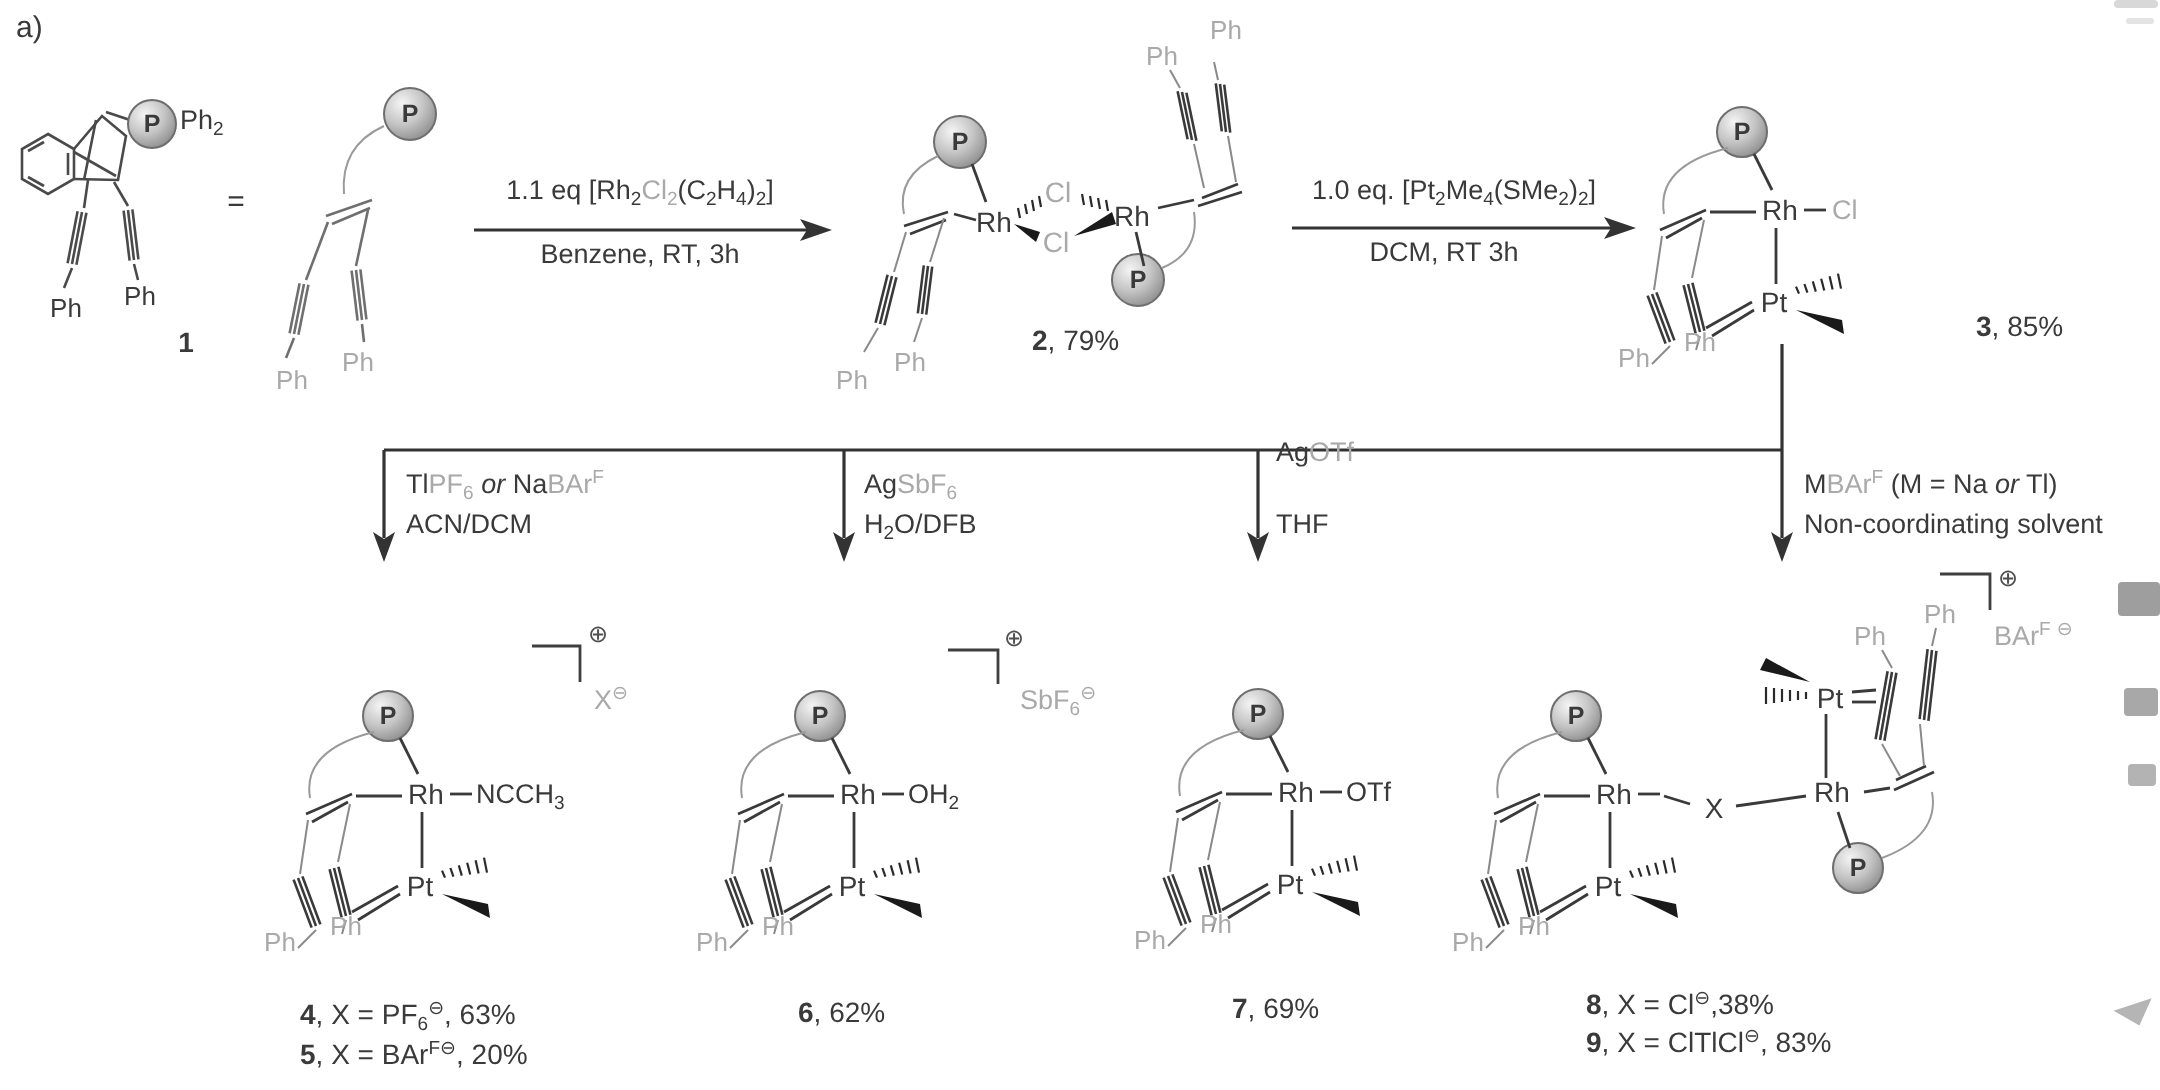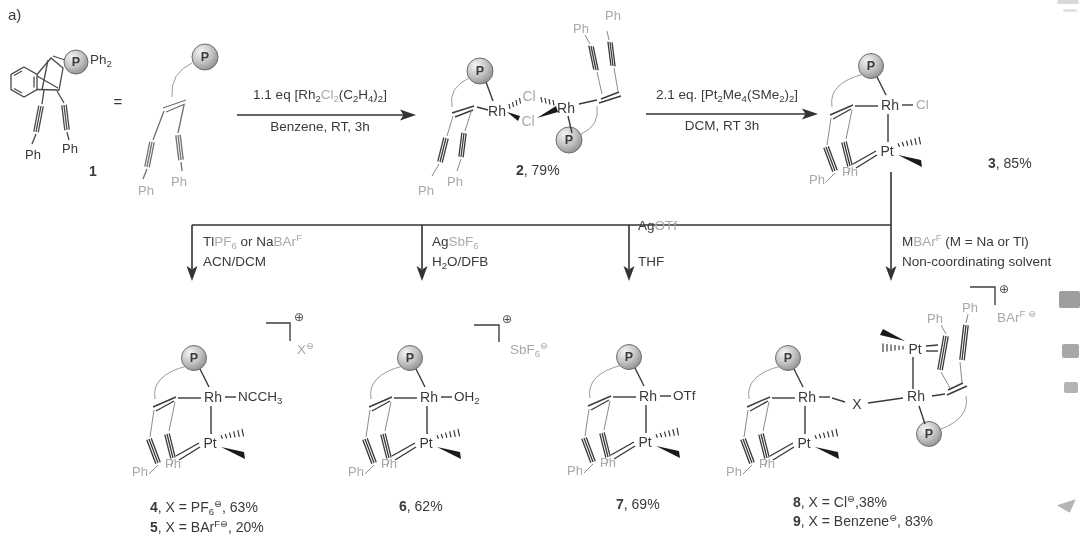--- a/index.html
+++ b/index.html
@@ -10,21 +10,21 @@
   .at{transform:translate(-50%,-50%);font-size:14px;}
   .tc{transform:translate(-50%,-50%);font-size:13.5px;}
   .tl{transform:translate(0,-50%);font-size:13.5px;}
   .num{font-size:14px;}
   .ph{font-size:13px;}
   .p-label{font-size:12.5px;font-weight:bold;}
   .panel{font-size:15px;}
   .eq{font-size:15px;}
   .gray{color:var(--gray,#a9a9a9);}
   .b{font-weight:bold;}
-  .it{}
+  .it{font-style:italic;}
   .sub{font-size:9.5px;position:relative;top:3px;}
   .sup{font-size:9.5px;position:relative;top:-5px;}
   .sym{font-family:"DejaVu Sans",sans-serif;}
   .chg{position:absolute;transform:translate(-50%,-50%);font-size:12px;color:#4f4f4f;
        font-family:"DejaVu Sans",sans-serif;}
   .artifact{position:absolute;border-radius:2px;}
   .tri{position:absolute;width:0;height:0;border-left:10px solid transparent;
        border-right:10px solid transparent;border-top:11px solid #b5b5b5;}
 </style>
 </head>
@@ -264,21 +264,21 @@
 <span class="t at" style="left:497px;top:111px">Rh</span>
 <span class="t at" style="left:566px;top:108px">Rh</span>
 <span class="t at gray" style="left:529px;top:96px">Cl</span>
 <span class="t at gray" style="left:528px;top:121px">Cl</span>
 <span class="t at ph gray" style="left:426px;top:190px">Ph</span>
 <span class="t at ph gray" style="left:455px;top:181px">Ph</span>
 <span class="t at ph gray" style="left:581px;top:28px">Ph</span>
 <span class="t at ph gray" style="left:613px;top:15px">Ph</span>
 <span class="t tl num" style="left:516px;top:170px"><span class="b">2</span><span>, 79%</span></span>
 
-<span class="t tc" style="left:727px;top:95px"><span>2.1 eq. [Pt</span><span class="sub">2</span><span>Me</span><span class="sub">4</span><span>(SMe</span><span class="sub">2</span><span>)</span><span class="sub">2</span><span>]</span></span>
+<span class="t tc" style="left:727px;top:95px"><span>1.0 eq. [Pt</span><span class="sub">2</span><span>Me</span><span class="sub">4</span><span>(SMe</span><span class="sub">2</span><span>)</span><span class="sub">2</span><span>]</span></span>
 <span class="t tc" style="left:722px;top:126px">DCM, RT 3h</span>
 
 <span class="t at p-label" style="left:871px;top:66px">P</span>
 <span class="t at" style="left:890px;top:105px">Rh</span>
 <span class="t tl gray" style="left:916px;top:105px">Cl</span>
 <span class="t at" style="left:887px;top:151px">Pt</span>
 <span class="t at ph gray" style="left:817px;top:179px">Ph</span>
 <span class="t at ph gray" style="left:850px;top:171px">Ph</span>
 <span class="t tl num" style="left:988px;top:163px"><span class="b">3</span><span>, 85%</span></span>
 
@@ -327,21 +327,21 @@
 <span class="t at" style="left:915px;top:349px">Pt</span>
 <span class="t at" style="left:804px;top:443px">Pt</span>
 <span class="t at p-label" style="left:929px;top:434px">P</span>
 <span class="t at ph gray" style="left:734px;top:471px">Ph</span>
 <span class="t at ph gray" style="left:767px;top:463px">Ph</span>
 <span class="t at ph gray" style="left:935px;top:318px">Ph</span>
 <span class="t at ph gray" style="left:970px;top:307px">Ph</span>
 <span class="chg" style="left:1004px;top:289px">⊕</span>
 <span class="t tl" style="left:997px;top:318px"><span class="gray">BAr</span><span class="gray sup">F</span><span class="gray sup sym"> ⊖</span></span>
 <span class="t tl num" style="left:793px;top:502px"><span class="b">8</span><span>, X = Cl</span><span class="sup sym">⊖</span><span>,38%</span></span>
-<span class="t tl num" style="left:793px;top:521px"><span class="b">9</span><span>, X = Benzene</span><span class="sup sym">⊖</span><span>, 83%</span></span>
+<span class="t tl num" style="left:793px;top:521px"><span class="b">9</span><span>, X = ClTlCl</span><span class="sup sym">⊖</span><span>, 83%</span></span>
 
 <div class="artifact" style="left:1057px;top:0;width:22px;height:4px;background:#d8d8d8"></div>
 <div class="artifact" style="left:1063px;top:9px;width:14px;height:3px;background:#e3e3e3"></div>
 <div class="artifact" style="left:1059px;top:291px;width:21px;height:17px;background:#9e9e9e"></div>
 <div class="artifact" style="left:1062px;top:344px;width:17px;height:14px;background:#a8a8a8"></div>
 <div class="artifact" style="left:1064px;top:382px;width:14px;height:11px;background:#b3b3b3"></div>
 <div class="tri" style="left:1058px;top:502px;transform:rotate(-18deg)"></div>
 
 </div>
 

